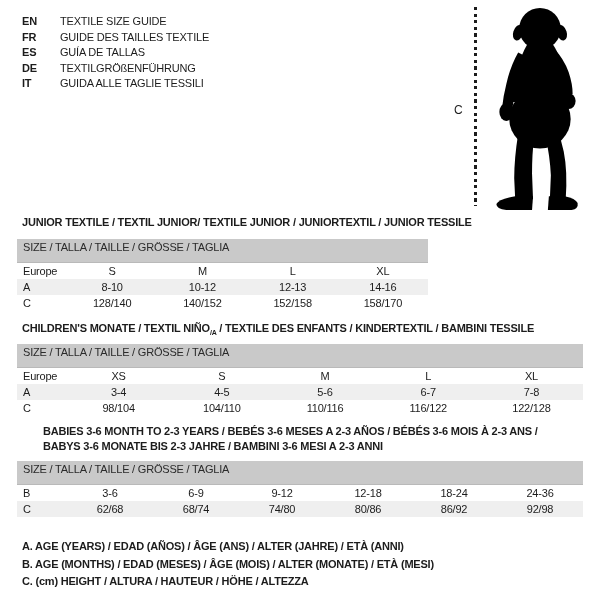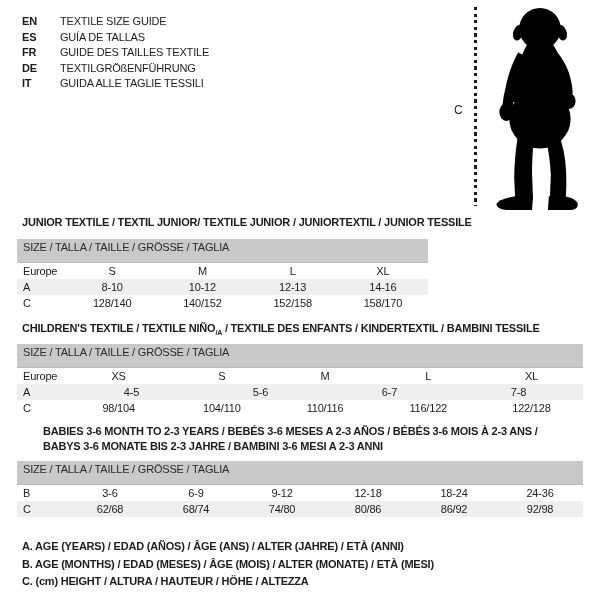--- a/index.html
+++ b/index.html
@@ -48,26 +48,26 @@
 </style>
 </head>
 <body>
 
 <div class="lang-block">
   <div class="lang-row">
     <span class="lang-code">EN</span>
     <span class="lang-title">TEXTILE SIZE GUIDE</span>
   </div>
   <div class="lang-row">
+    <span class="lang-code">FR</span>
+    <span class="lang-title">GUIDE DES TAILLES TEXTILE</span>
+  </div>
+  <div class="lang-row">
     <span class="lang-code">ES</span>
     <span class="lang-title">GUÍA DE TALLAS</span>
-  </div>
-  <div class="lang-row">
-    <span class="lang-code">FR</span>
-    <span class="lang-title">GUIDE DES TAILLES TEXTILE</span>
   </div>
   <div class="lang-row">
     <span class="lang-code">DE</span>
     <span class="lang-title">TEXTILGRÖßENFÜHRUNG</span>
   </div>
   <div class="lang-row">
     <span class="lang-code">IT</span>
     <span class="lang-title">GUIDA ALLE TAGLIE TESSILI</span>
   </div>
 </div>
@@ -113,34 +113,35 @@
       <div class="trow">
         <div class="tcell label">C</div>
         <div class="tcell">128/140</div>
         <div class="tcell">140/152</div>
         <div class="tcell">152/158</div>
         <div class="tcell">158/170</div>
       </div>
     </div>
 </div>
 
-<div class="tbl-title" style="top:322px;"><span>CHILDREN'S TEXTILE / TEXTILE NIÑO</span><sub>/A</sub><span> / TEXTILE DES ENFANTS / KINDERTEXTIL / BAMBINI TESSILE</span></div>
+<div class="tbl-title" style="top:322px;"><span>CHILDREN'S MONATE / TEXTIL NIÑO</span><sub>/A</sub><span> / TEXTILE DES ENFANTS / KINDERTEXTIL / BAMBINI TESSILE</span></div>
 <div class="table" style="top:344px;width:566px;">
   <div class="size-bar">SIZE / TALLA / TAILLE / GRÖSSE / TAGLIA</div>
   <div>
       <div class="trow">
         <div class="tcell label">Europe</div>
         <div class="tcell">XS</div>
         <div class="tcell">S</div>
         <div class="tcell">M</div>
         <div class="tcell">L</div>
         <div class="tcell">XL</div>
       </div>
       <div class="trow stripe">
         <div class="tcell label">A</div>
+        <div class="tcell">3-4</div>
         <div class="tcell">4-5</div>
         <div class="tcell">5-6</div>
         <div class="tcell">6-7</div>
         <div class="tcell">7-8</div>
       </div>
       <div class="trow">
         <div class="tcell label">C</div>
         <div class="tcell">98/104</div>
         <div class="tcell">104/110</div>
         <div class="tcell">110/116</div>

